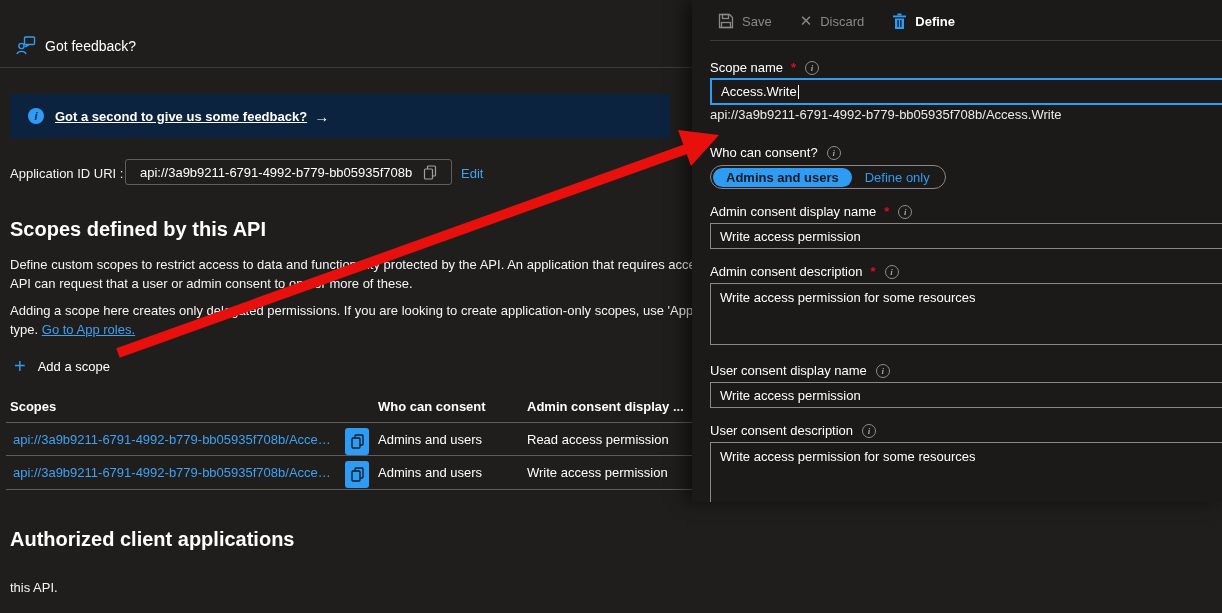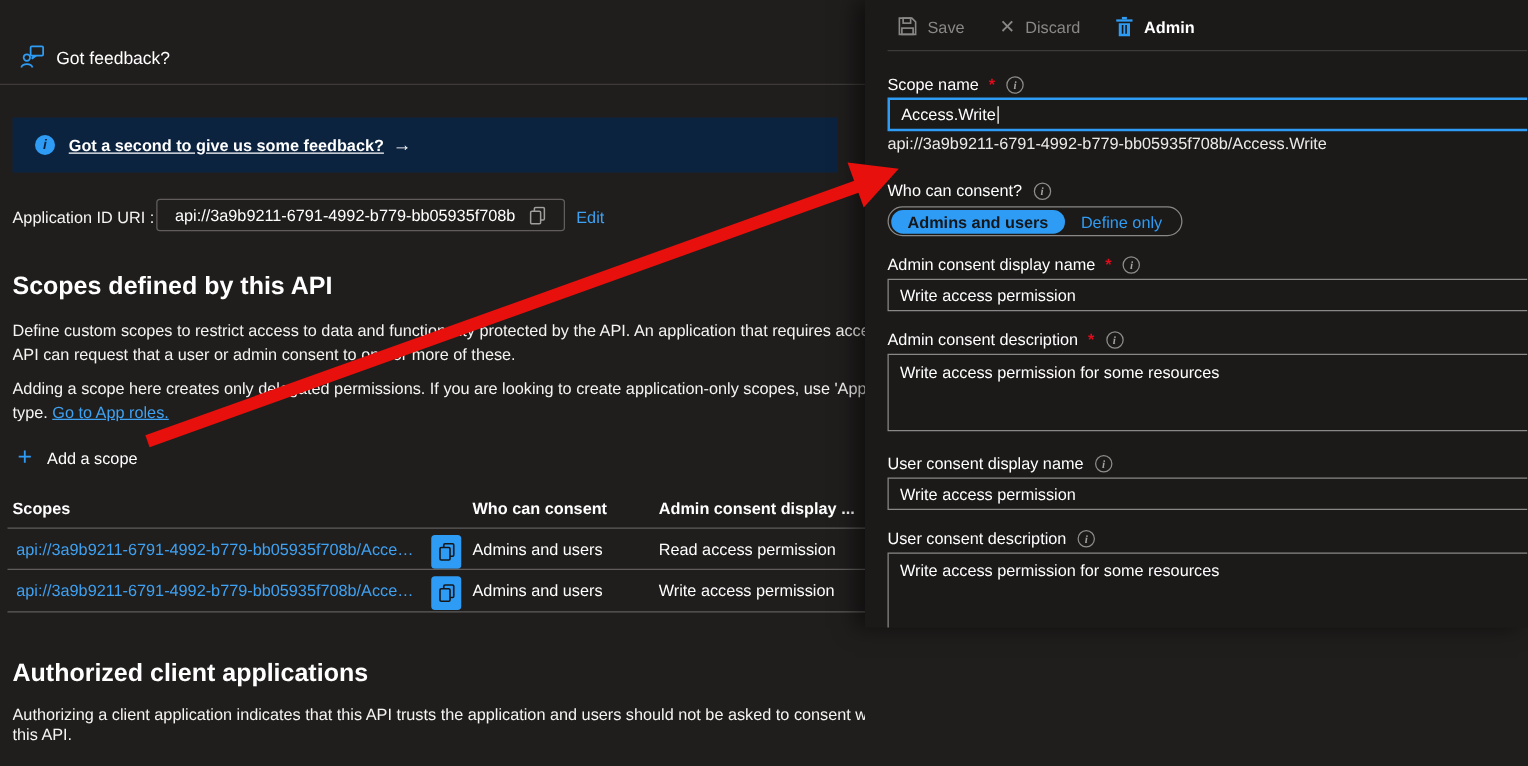--- a/index.html
+++ b/index.html
@@ -141,21 +141,20 @@
       <svg width="13" height="15" viewBox="0 0 13 15" fill="none">
         <rect x="4" y="1" width="8" height="10" rx="1" stroke="#14181c" stroke-width="1.3"></rect>
         <rect x="1" y="4" width="8" height="10" rx="1" stroke="#14181c" stroke-width="1.3" fill="#2e9cf4"></rect>
       </svg>
     </button>
     <span class="cell" style="left:378px;top:465px">Admins and users</span>
     <span class="cell" style="left:527px;top:465px">Write access permission</span>
     <div class="tdiv" style="top:489px"></div>
 
     <h2 class="h2 auth">Authorized client applications</h2>
-    <div class="pline" style="top:564px">Authorizing a client application indicates that this API trusts the application and users should not be asked to consent w</div>
     <div class="pline" style="top:580px">this API.</div>
   </section>
 
   <aside class="panel">
 
     <div class="ptoolbar">
       <button class="tool" aria-disabled="true">
         <span>
           <svg width="16" height="16" viewBox="0 0 16 16" fill="none">
             <path d="M1.5 1.5 H11.5 L14.5 4.5 V14.5 H1.5 Z" stroke="#8a8886" stroke-width="1.3"></path>
@@ -172,21 +171,21 @@
       <button class="tool enabled">
         <span>
           <svg width="15" height="17" viewBox="0 0 15 17">
             <rect x="5.5" y="0.5" width="4" height="2" fill="#2e9cf4"></rect>
             <rect x="1" y="2.5" width="13" height="1.8" fill="#2e9cf4"></rect>
             <path d="M3 5.5 H12 V16 H3 Z" fill="#2e9cf4"></path>
             <rect x="5.4" y="7" width="1.3" height="7" fill="#14181c"></rect>
             <rect x="8.2" y="7" width="1.3" height="7" fill="#14181c"></rect>
           </svg>
         </span>
-        <span class="tlabel">Admin</span>
+        <span class="tlabel">Define</span>
       </button>
     </div>
     <div class="pdivider"></div>
 
     <div class="flabel" style="top:60px">
       <span>Scope name</span>
       <span class="req">*</span>
       <span class="info-icon">i</span>
     </div>
     <div class="pinput focused" style="top:78px">

